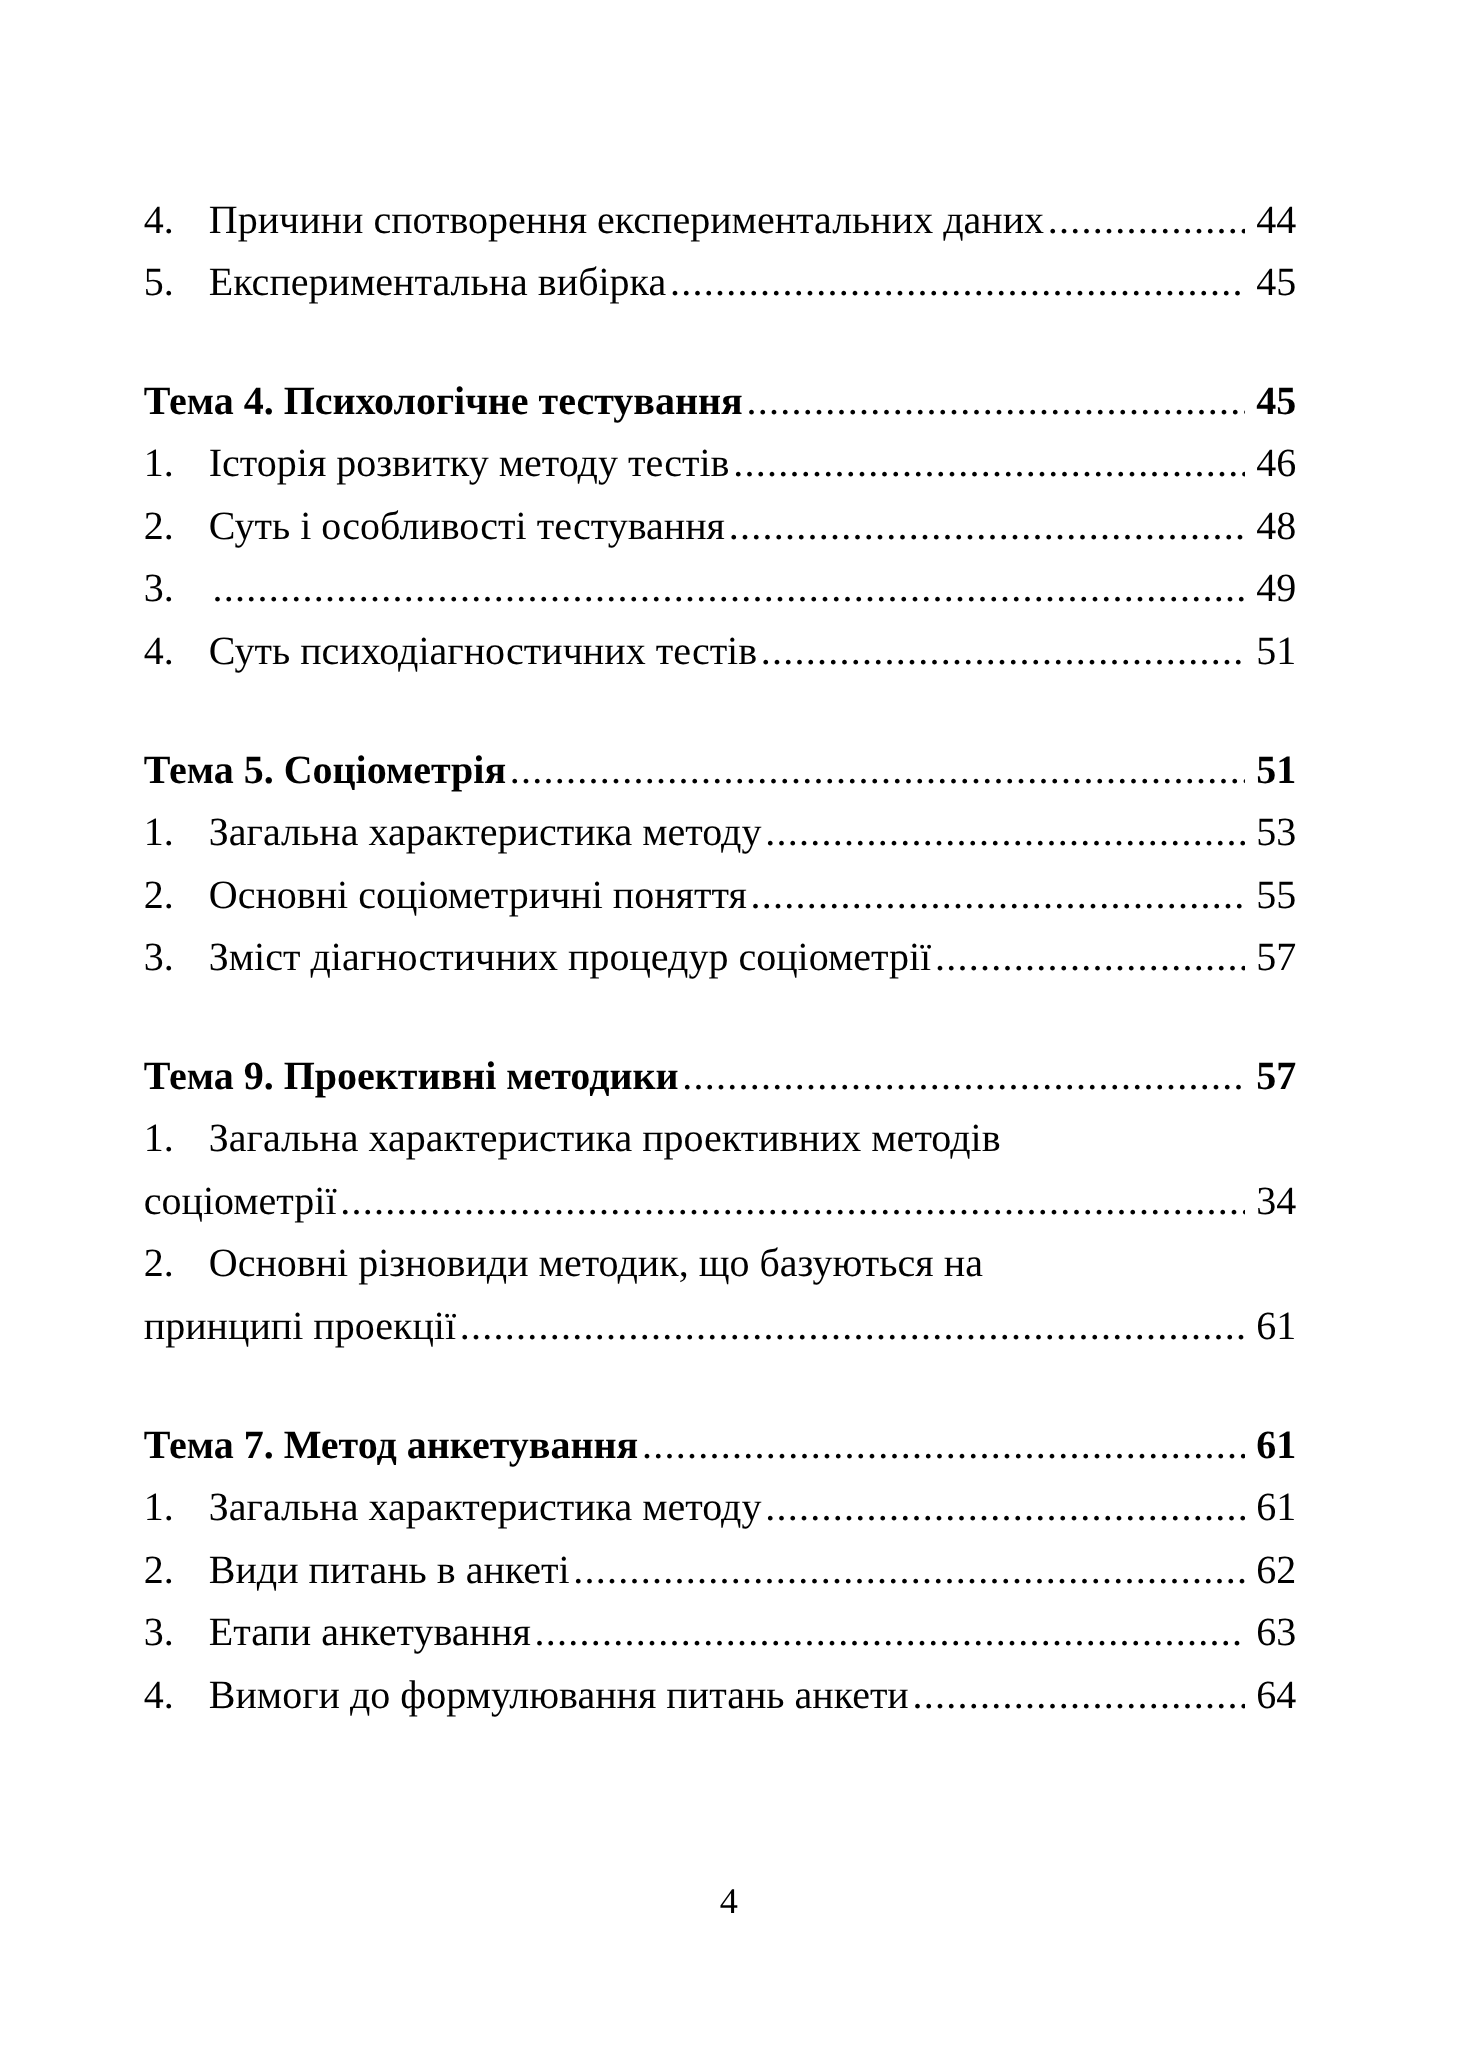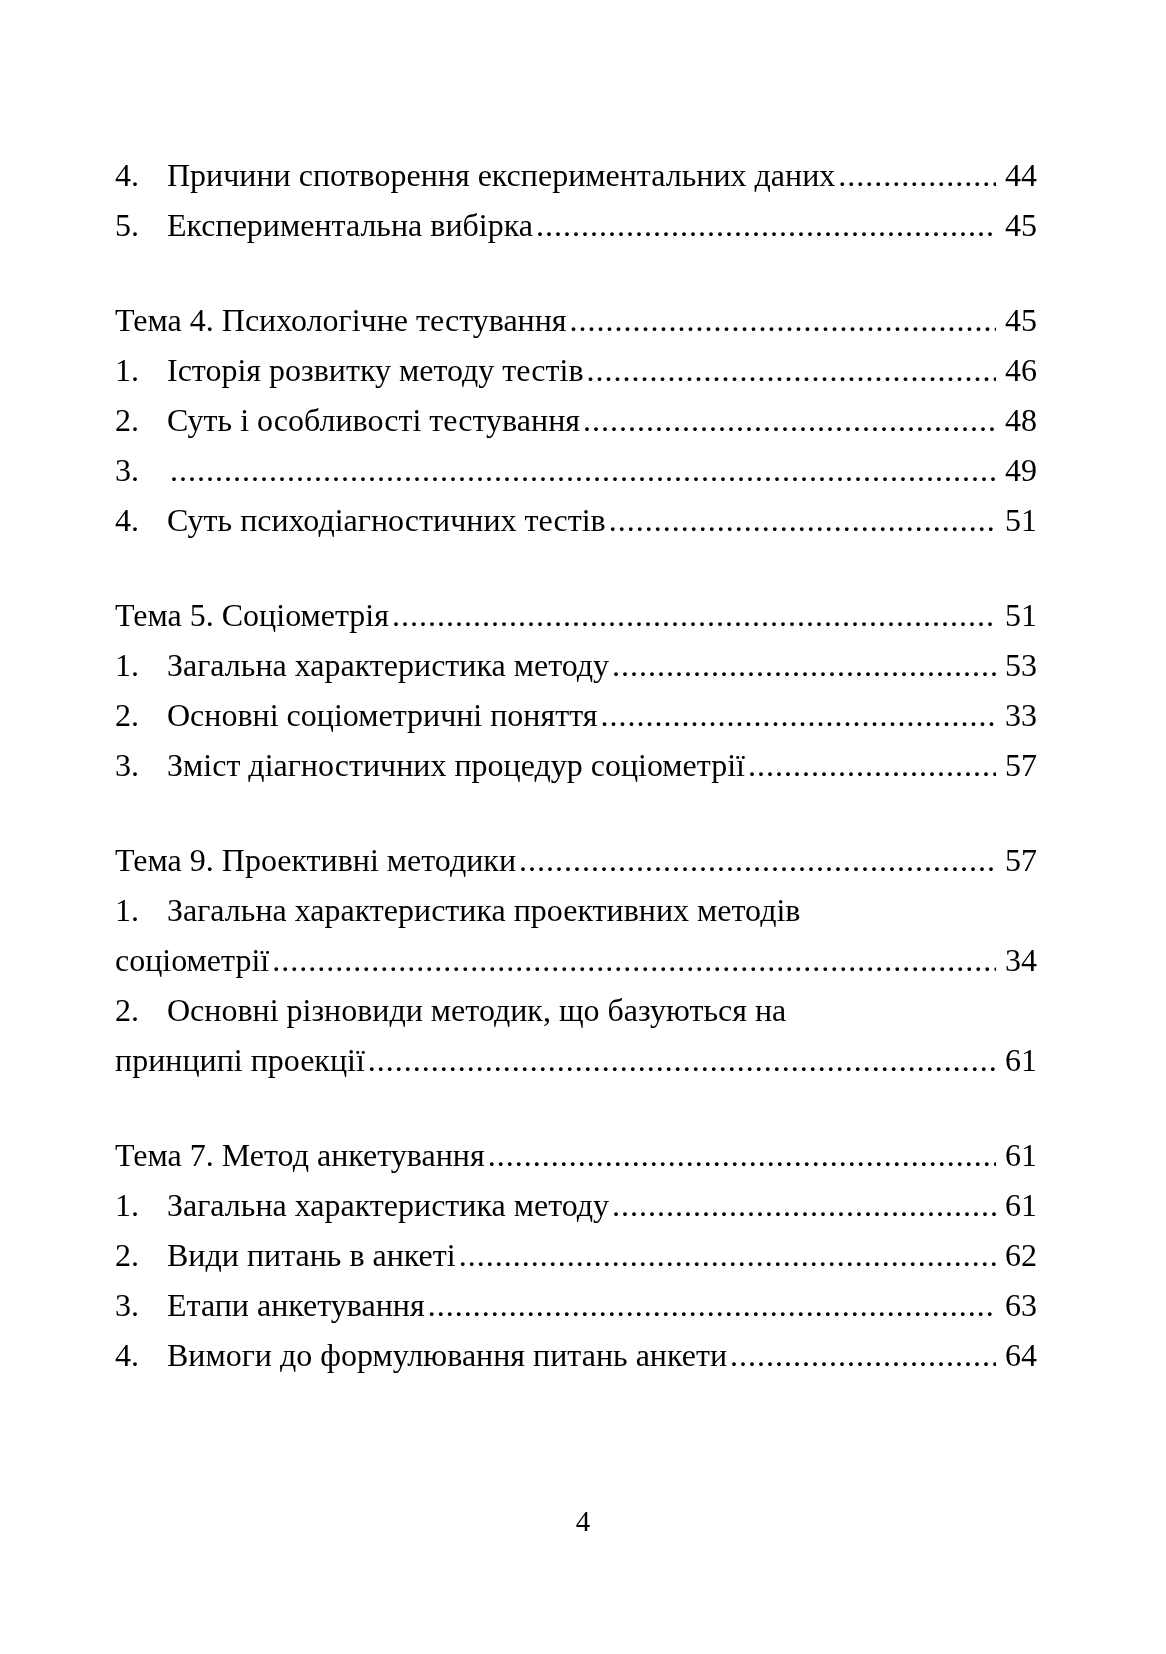--- a/index.html
+++ b/index.html
@@ -27,21 +27,21 @@
   }
   .row {
     display: flex;
     align-items: baseline;
     height: 50px;
     line-height: 50px;
     white-space: nowrap;
     overflow: hidden;
   }
   .heading-row {
-    font-weight: normal;
+    font-weight: bold;
   }
   .num {
     flex: 0 0 52px;
     width: 52px;
   }
   .txt {
     flex: 0 0 auto;
   }
   .leader {
     flex: 1 1 auto;
@@ -129,21 +129,21 @@
     <div class="row">
       <span class="num">1.</span>
       <span class="txt">Загальна характеристика методу</span>
       <span class="leader"></span>
       <span class="pg">53</span>
     </div>
     <div class="row">
       <span class="num">2.</span>
       <span class="txt">Основні соціометричні поняття</span>
       <span class="leader"></span>
-      <span class="pg">33</span>
+      <span class="pg">55</span>
     </div>
     <div class="row">
       <span class="num">3.</span>
       <span class="txt">Зміст діагностичних процедур соціометрії</span>
       <span class="leader"></span>
       <span class="pg">57</span>
     </div>
   </div>
 
   <div class="section">

